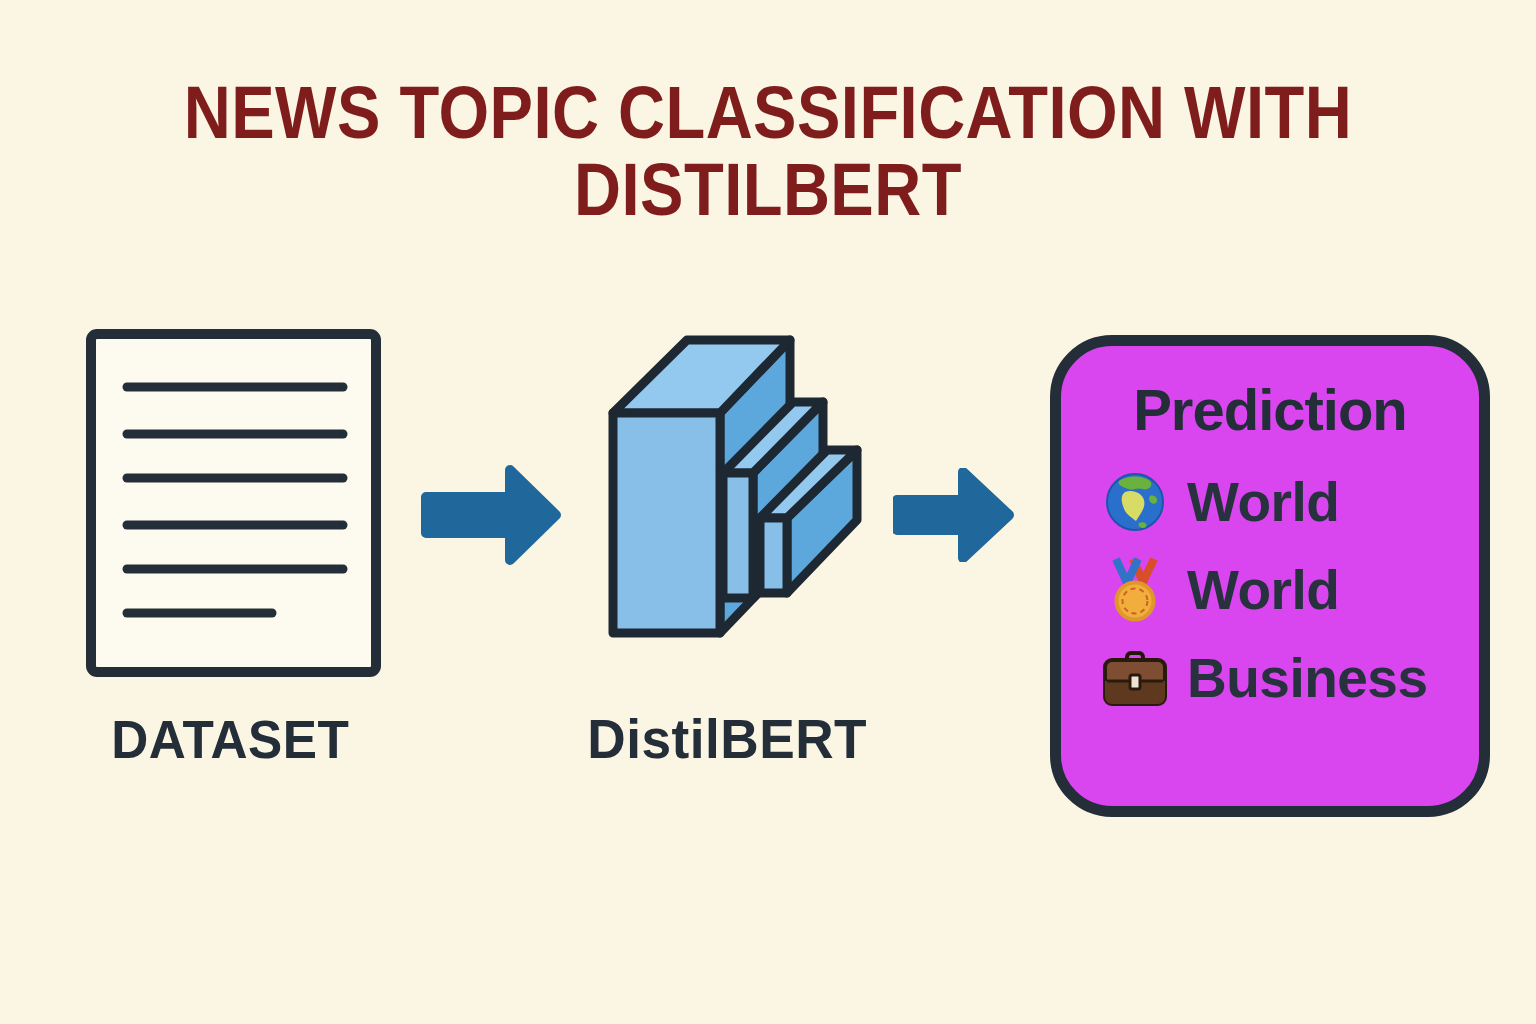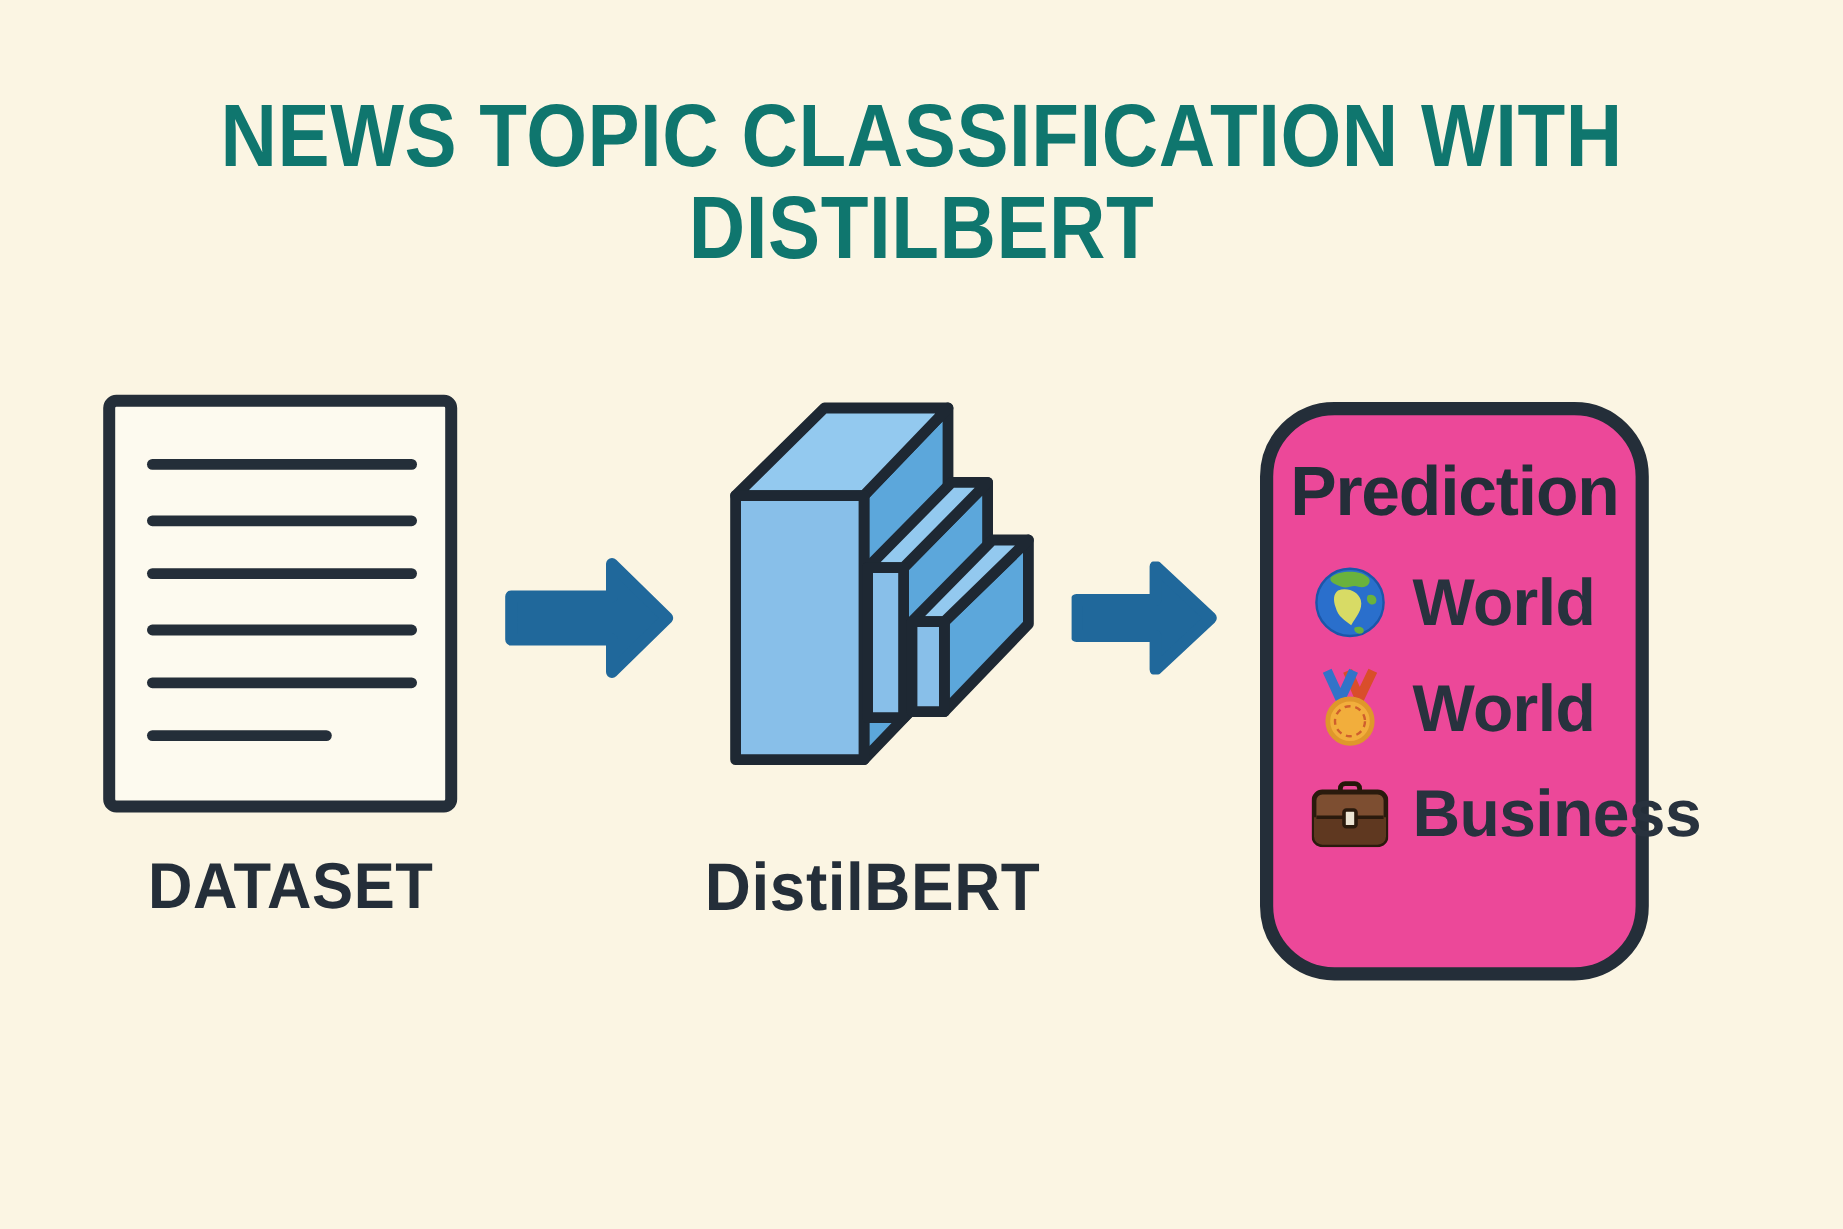--- a/index.html
+++ b/index.html
@@ -5,45 +5,45 @@
   html,body{margin:0;padding:0;background:#fbf5e3;}
   .canvas{
     position:relative;width:1536px;height:1024px;overflow:hidden;
     background:#fbf5e3;
     font-family:"Liberation Sans", sans-serif;
     color:#242e39;
   }
   
   .title{
     position:absolute;top:74px;left:0;width:1536px;text-align:center;
-    font-weight:bold;font-size:74px;line-height:77px;color:#0f766e;
+    font-weight:bold;font-size:74px;line-height:77px;color:#7f1d1d;
   }
   .title-line{transform:scaleX(.88);transform-origin:50% 50%;white-space:nowrap;letter-spacing:.5px;}
   
   .stage-label{
     position:absolute;text-align:center;font-size:54px;font-weight:bold;
     color:#242e39;letter-spacing:.5px;
   }
   .stage-label .inner{display:inline-block;transform:scaleX(.95);transform-origin:50% 50%;white-space:nowrap;}
-  #dataset-label{left:42px;top:708px;width:400px;}
+  #dataset-label{left:30px;top:708px;width:400px;}
   #model-label{left:527px;top:706px;width:400px;font-size:56px;}
   
   .art{position:absolute;}
   
   .pred-box{
-    position:absolute;left:1050px;top:335px;width:324px;height:482px;
+    position:absolute;left:1050px;top:335px;width:440px;height:482px;
     box-sizing:border-box;border:11px solid #242e39;border-radius:62px;
-    background:#ec4899;
+    background:#d946ef;
   }
   .pred-title{
     position:absolute;top:30px;left:0;right:0;text-align:center;
     font-size:58px;font-weight:bold;color:#242e39;letter-spacing:-1px;
   }
   .pred-rows{position:absolute;top:112px;left:0;right:0;}
-  .pred-row{display:flex;align-items:center;height:88px;padding-left:16px;}
+  .pred-row{display:flex;align-items:center;height:88px;padding-left:26px;}
   .pred-icon{width:96px;display:flex;justify-content:center;align-items:center;flex:0 0 96px;}
   .pred-label{
     font-size:55px;font-weight:bold;color:#28323e;margin-left:4px;
     letter-spacing:-.5px;white-space:nowrap;
   }
   .pred-label.condensed{transform:scaleX(.88);transform-origin:left center;}
 </style>
 </head>
 <body>
 

